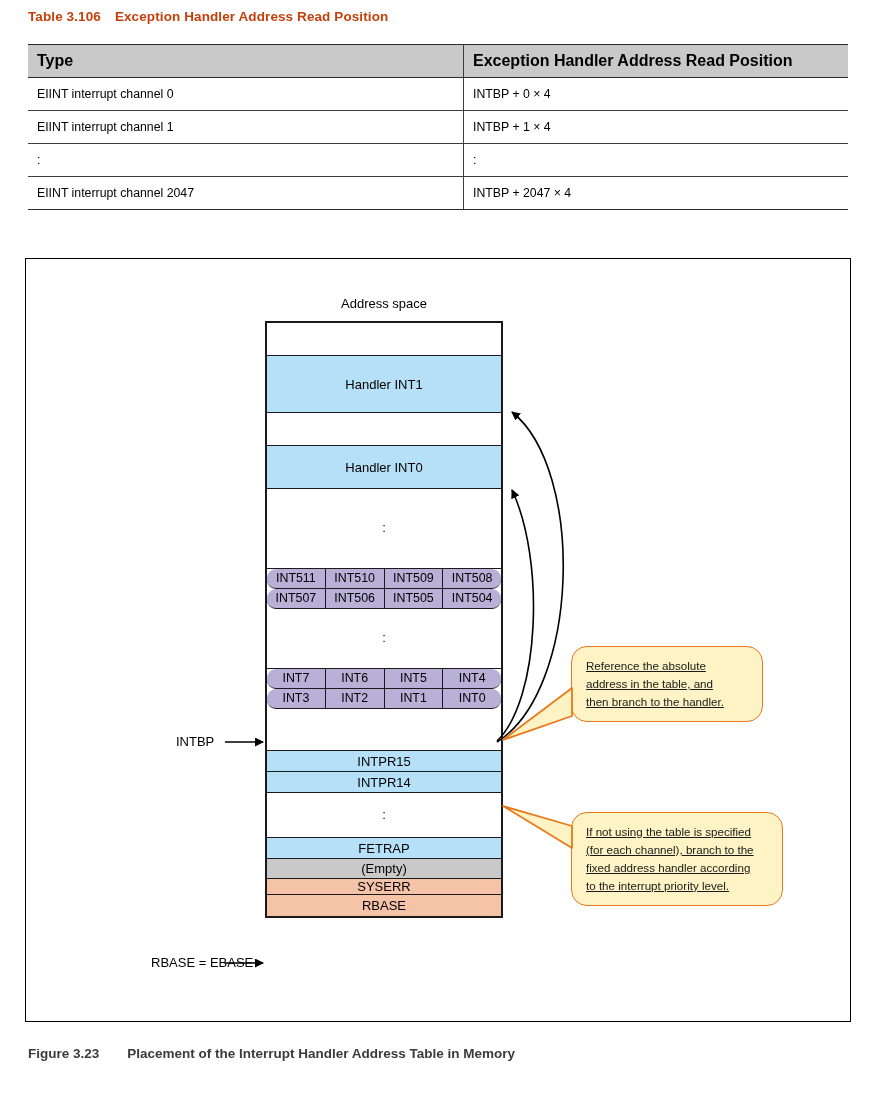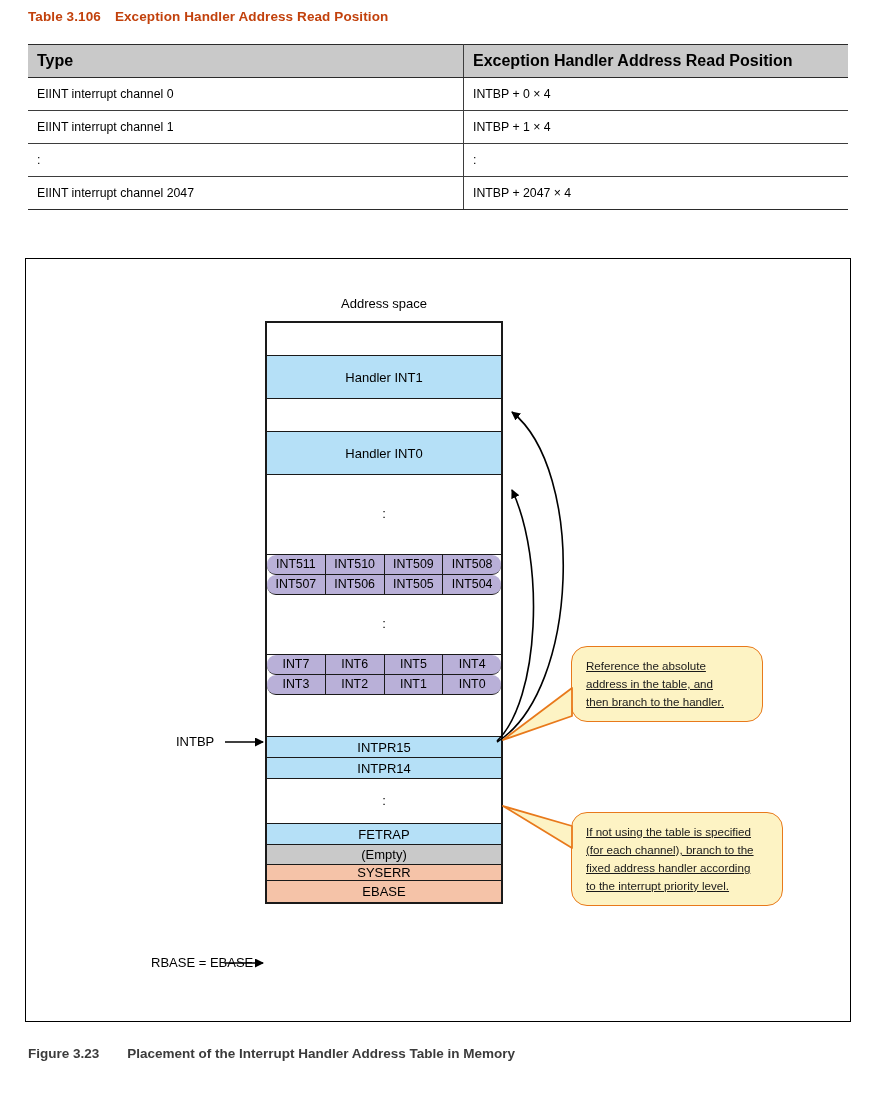--- a/index.html
+++ b/index.html
@@ -209,21 +209,21 @@
     </tr>
   </tbody>
 </table>
 
 <div class="figure-frame"></div>
 
 <div class="as-title">Address space</div>
 
 <div class="memcol">
   <div class="row" style="height:33px"></div>
-  <div class="row blue" style="height:43px">Handler INT1</div>
+  <div class="row blue" style="height:57px">Handler INT1</div>
   <div class="row" style="height:33px"></div>
   <div class="row blue" style="height:43px">Handler INT0</div>
   <div class="row dots" style="height:80px">
       <span>:</span>
     </div>
 
   <div class="introw" style="height:20px">
     <div class="cell">INT511</div>
     <div class="cell">INT510</div>
     <div class="cell">INT509</div>
@@ -255,21 +255,21 @@
 
   <div class="row" style="height:42px"></div>
   <div class="row blue" style="height:21px">INTPR15</div>
   <div class="row blue" style="height:21px">INTPR14</div>
   <div class="row dots" style="height:45px">
       <span>:</span>
     </div>
   <div class="row blue" style="height:21px">FETRAP</div>
   <div class="row gray" style="height:20px">(Empty)</div>
   <div class="row peach" style="height:16px">SYSERR</div>
-  <div class="row peach" style="height:21px">EBASE</div>
+  <div class="row peach" style="height:21px">RBASE</div>
 </div>
 
 <div class="ptr-label" style="left:176px; top:734px;">INTBP</div>
 <div class="ptr-label" style="left:111px; top:955px;margin-left:40px;">RBASE = EBASE</div>
 
 <div class="callout" id="callout-reference">
   <div>Reference the absolute</div>
   <div>address in the table, and</div>
   <div>then branch to the handler.</div>
 </div>

